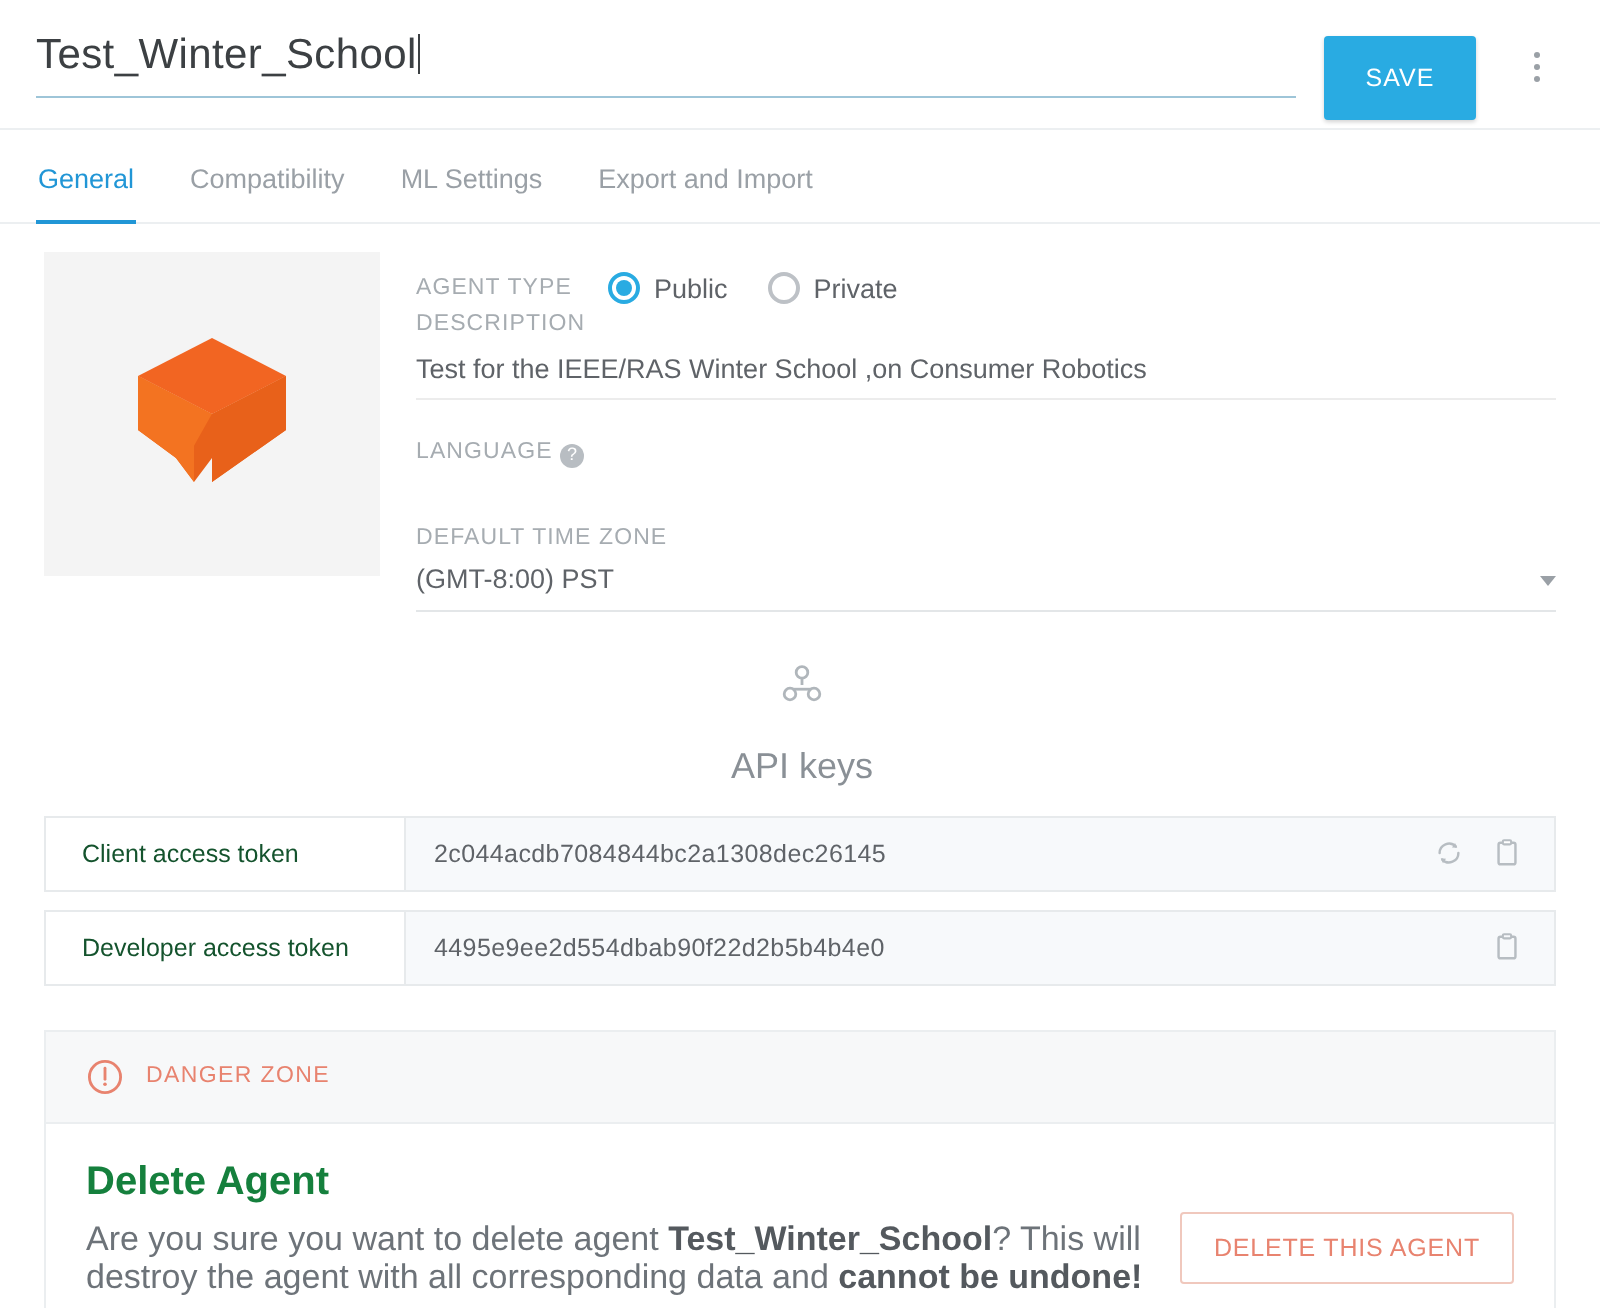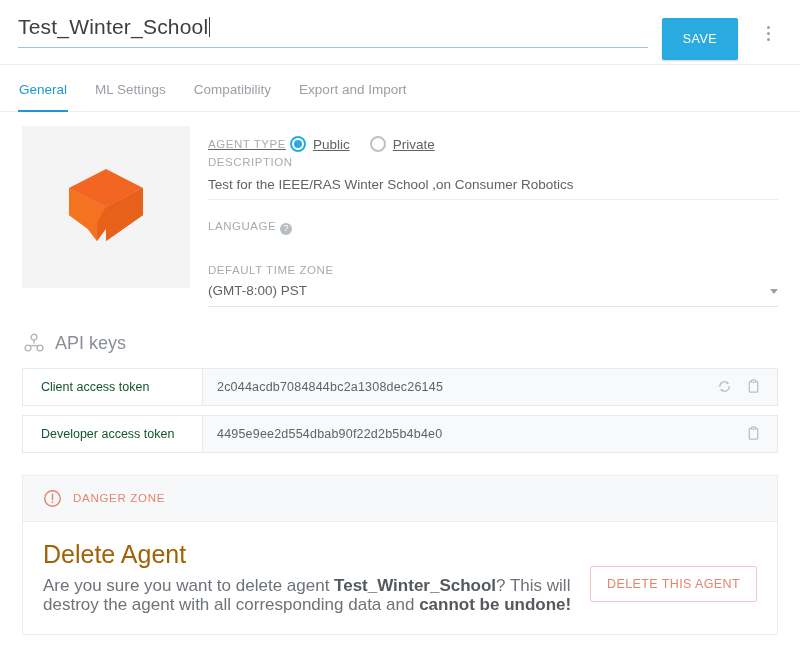--- a/index.html
+++ b/index.html
@@ -102,21 +102,21 @@
 
   .fields { flex: 1; padding-top: 6px; }
 
   .lbl {
     font-size: 11.5px;
     letter-spacing: .55px;
     color: #a6acb1;
     text-transform: uppercase;
   }
 
-  .agent-type-row { display: flex; align-items: center; gap: 4px; height: 24px; text-decoration: underline; }
+  .agent-type-row { display: flex; align-items: center; gap: 18px; height: 24px; }
   .radio-group { display: flex; align-items: flex-end; gap: 20px; }
   .radio { display: flex; align-items: center; gap: 7px; cursor: pointer; }
   .radio .dot {
     width: 16px; height: 16px; border-radius: 50%;
     border: 2px solid #bdc1c6;
     display: flex; align-items: center; justify-content: center;
     flex: 0 0 16px;
   }
   .radio.checked .dot { border-color: #29abe2; }
   .radio.checked .dot::after {
@@ -155,22 +155,23 @@
   .arrow {
     width: 0; height: 0;
     border-left: 4.5px solid transparent;
     border-right: 4.5px solid transparent;
     border-top: 5px solid #9aa0a6;
     margin-bottom: 4px;
   }
 
   
   .section-head {
-    display: flex; align-items: center; gap: 11px;
+    display: flex; align-items: center; gap: 21px;
     margin: 26px 0 14px 2px;
+    flex-direction: column;
   }
   .section-head h2 {
     margin: 0; font-size: 18px; font-weight: normal; color: #8a9096;
   }
 
   .keys { border: 0; }
   .key-row {
     display: flex; align-items: stretch;
     border: 1px solid #e7eaec;
     height: 38px;
@@ -217,21 +218,21 @@
     font-size: 11.5px; letter-spacing: .7px;
     color: #e8836f; text-transform: uppercase;
   }
   .danger-body {
     padding: 18px 20px 20px 20px;
     display: flex; align-items: flex-start; justify-content: space-between;
   }
   .danger-left { max-width: 530px; }
   .danger-left h3 {
     margin: 0 0 7px 0;
-    font-size: 25px; font-weight: normal; color: #a16207;
+    font-size: 20px; font-weight: bold; color: #15803d;
   }
   .danger-left p {
     margin: 0; font-size: 17px; line-height: 19px; color: #6d7379;
   }
   .danger-left b { font-weight: bold; color: #54595e; }
   .delete-btn {
     flex: 0 0 auto;
     margin-top: 26px;
     padding: 10px 16px;
     border: 1px solid #f0c8bd;
@@ -258,22 +259,22 @@
   <button class="save-btn">SAVE</button>
   <div class="kebab">
     <i></i>
     <i></i>
     <i></i>
   </div>
 </div>
 
 <div class="tabs">
   <div class="tab active">General</div>
+  <div class="tab">Compatibility</div>
   <div class="tab">ML Settings</div>
-  <div class="tab">Compatibility</div>
   <div class="tab">Export and Import</div>
 </div>
 
 <div class="body">
 
   <div class="top-row">
 
     <div class="avatar">
       <svg width="78" height="80" viewBox="0 0 78 80">
         <polygon points="39,2 76,21 39,40 2,21" fill="#f26522"></polygon>

